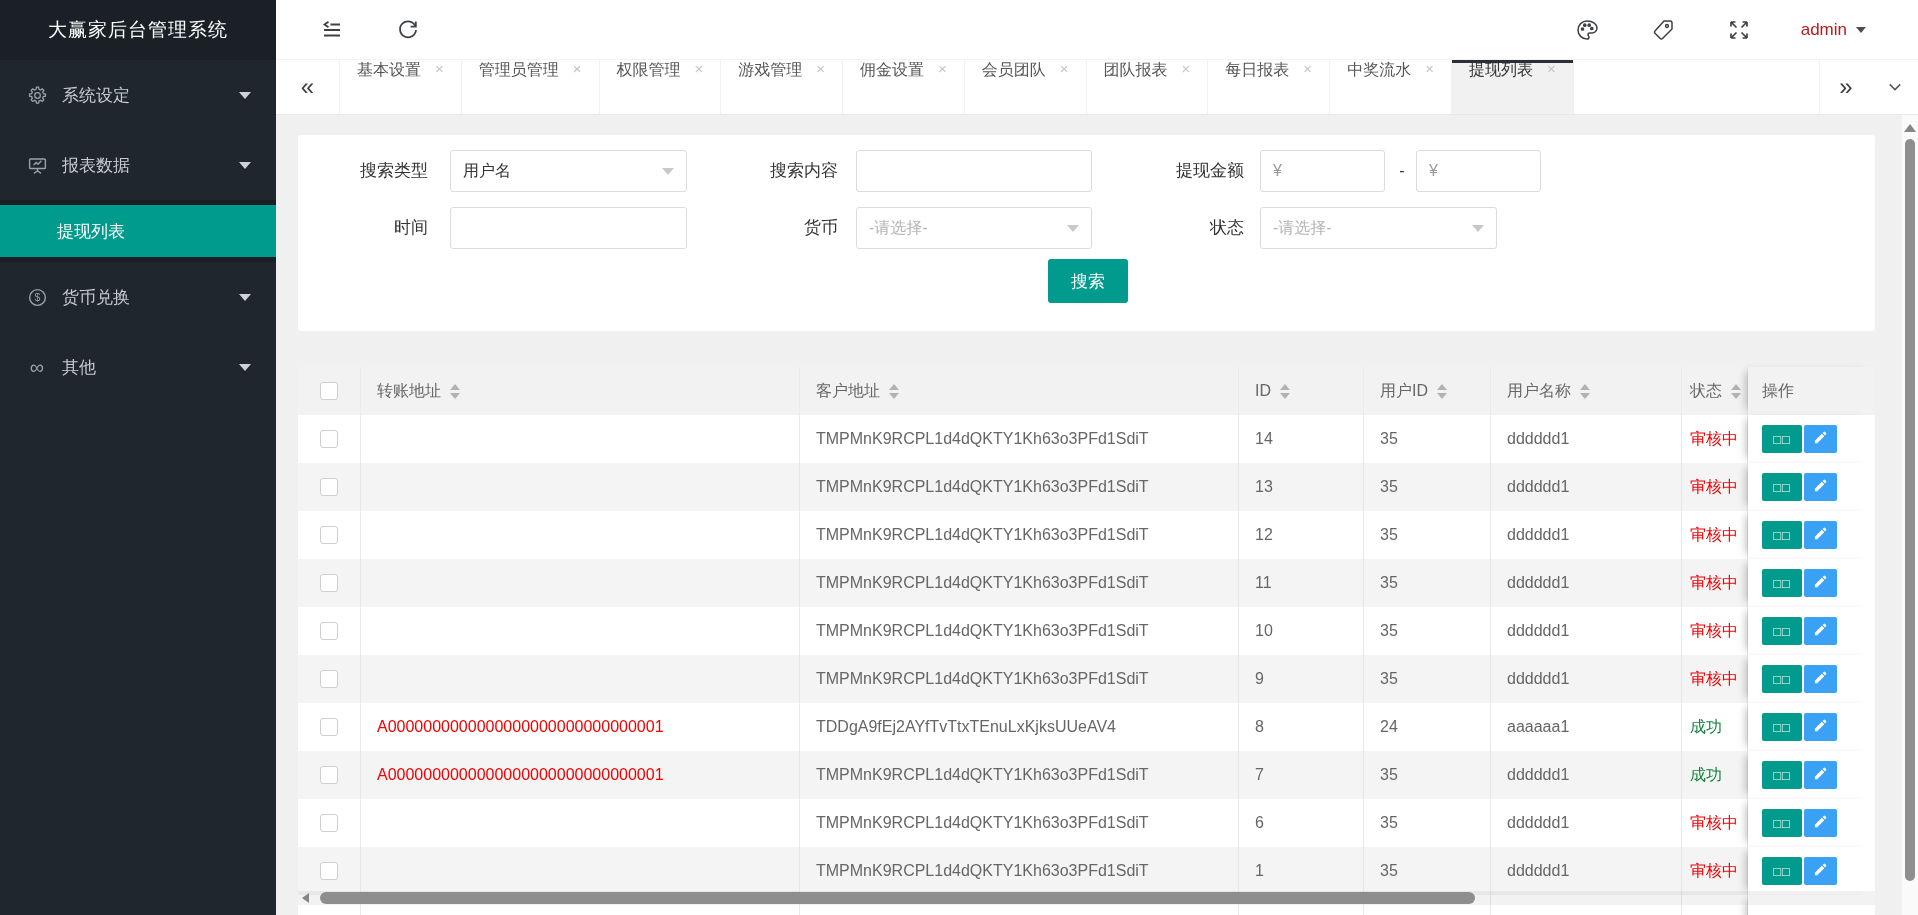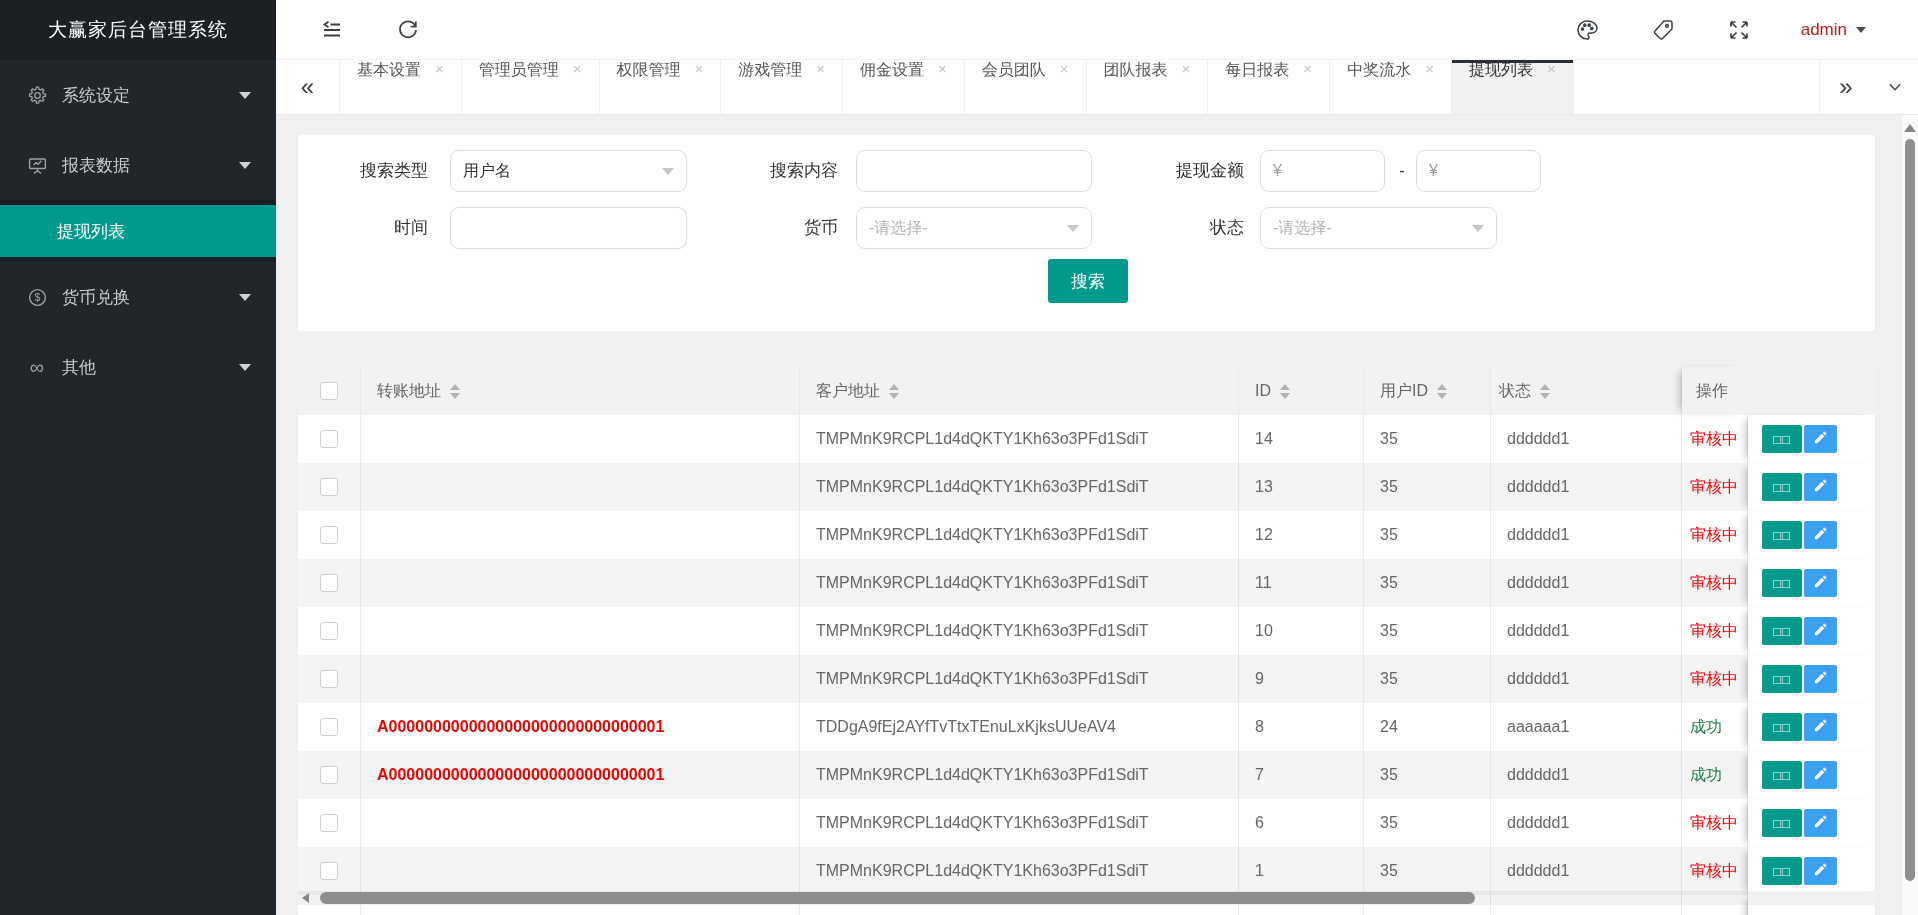--- a/index.html
+++ b/index.html
@@ -40,21 +40,21 @@
   .tab-rightgroup { margin-left:auto; display:flex; border-left:1px solid #f0f0f0; }
   .tab-more { width:52px; display:flex; align-items:center; justify-content:center; font-size:24px; color:#3f3f3f; cursor:pointer; }
   .tab-chevron { width:46px; display:flex; align-items:center; justify-content:center; color:#555; cursor:pointer; }
   .tab-chevron svg { width:18px; height:18px; }
 
   
   .content { position:absolute; left:276px; top:115px; width:1642px; height:800px; background:#f0f0f0; overflow:hidden; }
 
   .filter-card { position:absolute; left:22px; top:20px; width:1577px; height:196px; background:#fff; border-radius:3px; }
   .f-label { position:absolute; font-size:17px; color:#333; text-align:right; height:42px; line-height:42px; white-space:nowrap; }
-  .f-input, .f-select { position:absolute; height:42px; border:1px solid #dcdcdc; border-radius:9px; background:#fff; font-size:16px; color:#333; padding:0 12px; outline:none; }
+  .f-input, .f-select { position:absolute; height:42px; border:1px solid #dcdcdc; border-radius:3px; background:#fff; font-size:16px; color:#333; padding:0 12px; outline:none; }
   .f-select { display:flex; align-items:center; cursor:pointer; }
   .f-select .sel-value { flex:1; }
   .f-select .sel-value.ph { color:#b5b5b5; }
   .f-select .sel-caret { width:0; height:0; border-left:6px solid transparent; border-right:6px solid transparent; border-top:7px solid #c8c8c8; }
   .f-input::placeholder { color:#999; }
   .f-dash { position:absolute; width:16px; text-align:center; font-size:16px; color:#333; height:42px; line-height:42px; }
   .search-btn { position:absolute; left:750px; top:124px; width:80px; height:44px; background:#009b8c; color:#fff; font-size:17px; border:none; border-radius:3px; cursor:pointer; }
 
   
   .table-card { position:absolute; left:22px; top:252px; width:1577px; background:#fff; }
@@ -67,21 +67,21 @@
   .thead .cell.c-op { background:#f2f2f2; }
   .trow { background:#fff; }
   .trow.alt { background:#f4f4f4; }
   .trow.alt .cell { border-right-color:#e6e6e6; }
   .checkbox { width:18px; height:18px; border:1px solid #cfcfcf; border-radius:3px; background:#fff; cursor:pointer; }
   .sort { display:inline-flex; flex-direction:column; margin-left:9px; gap:3px; }
   .sort .s-up { width:0; height:0; border-left:5px solid transparent; border-right:5px solid transparent; border-bottom:6px solid #b2b2b2; }
   .sort .s-down { width:0; height:0; border-left:5px solid transparent; border-right:5px solid transparent; border-top:6px solid #b2b2b2; }
   .st-pending { color:#f20000; }
   .st-success { color:#15803d;text-align:center; }
-  .addr-red { color:#f20000;font-weight:bold; }
+  .addr-red { color:#f20000; }
   .btn-view { width:40px; height:28px; background:#009b8c; color:#fff; border:none; border-radius:2px; font-size:13px; letter-spacing:1px; display:flex; align-items:center; justify-content:center; cursor:pointer; }
   .btn-edit { width:33px; height:28px; background:#3aa1f3; border:none; border-radius:2px; display:flex; align-items:center; justify-content:center; margin-left:2px; cursor:pointer; }
   .btn-edit svg { width:15px; height:15px; }
 
   
   .hscroll { position:absolute; left:22px; top:776px; width:1577px; height:14px; background:rgba(0,0,0,0.05); display:flex; align-items:center; z-index:5; }
   .hs-arrow { width:0; height:0; border-top:5px solid transparent; border-bottom:5px solid transparent; border-right:7px solid #868686; margin-left:4px; cursor:pointer; }
   .hs-thumb { margin-left:11px; width:1155px; height:12px; background:#8e8e8e; border-radius:6px; cursor:pointer; }
   .vscroll { position:absolute; right:0; top:0; width:16px; height:800px; background:#fafafa; z-index:6; }
   .vs-arrow-up { position:absolute; top:9px; left:2px; width:0; height:0; border-left:6px solid transparent; border-right:6px solid transparent; border-bottom:8px solid #868686; cursor:pointer; }
@@ -294,20 +294,27 @@
               <span class="s-down"></span>
             </span>
           </div>
           <div class="cell">
             <span>用户ID</span>
             <span class="sort">
               <span class="s-up"></span>
               <span class="s-down"></span>
             </span>
           </div>
+          <div class="cell">
+            <span>用户名称</span>
+            <span class="sort">
+              <span class="s-up"></span>
+              <span class="s-down"></span>
+            </span>
+          </div>
           <div class="cell c-status">
             <span>状态</span>
             <span class="sort">
               <span class="s-up"></span>
               <span class="s-down"></span>
             </span>
           </div>
           <div class="cell c-op">
             <span>操作</span>
           </div>

